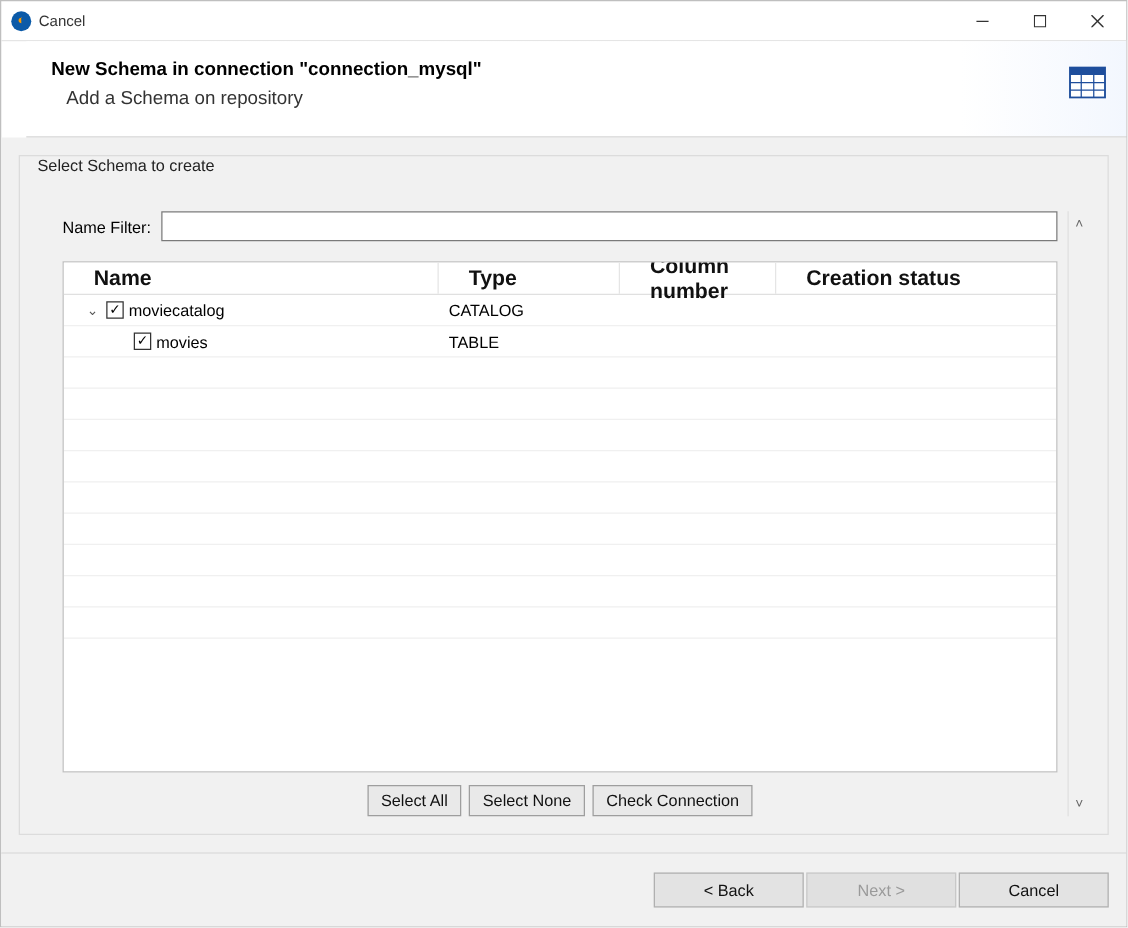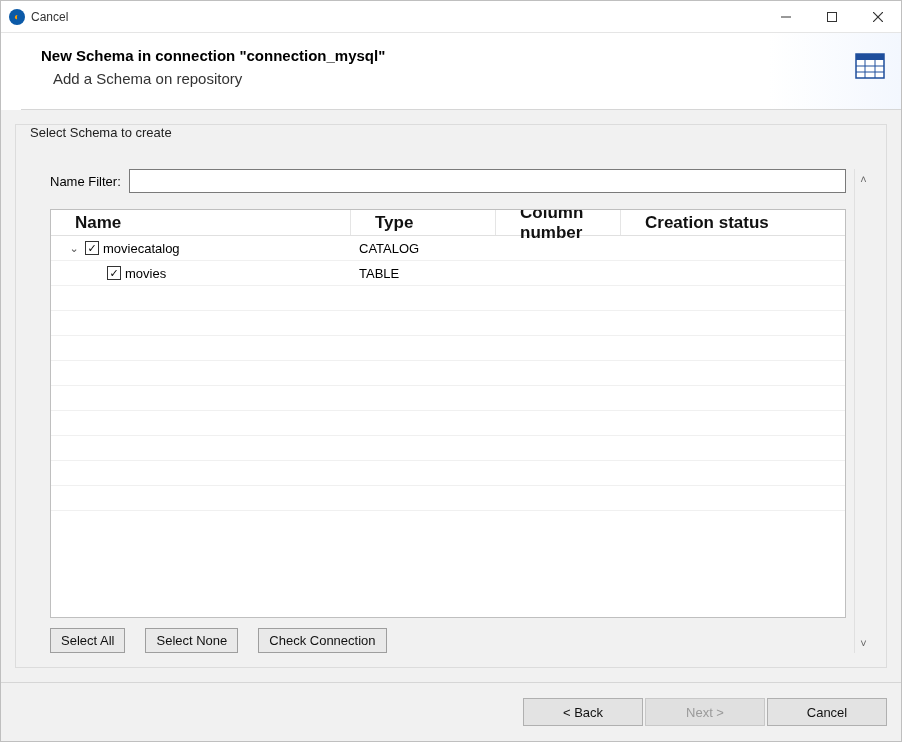--- a/index.html
+++ b/index.html
@@ -157,22 +157,22 @@
   .chev{
     display:inline-flex;width:14px;justify-content:center;font-size:11px;color:#555;cursor:pointer;
   }
   .checkbox{
     width:14px;height:14px;border:1px solid #333;display:inline-flex;align-items:center;justify-content:center;font-size:11px;background:#fff;
   }
   .checkbox.checked::after{content:"✓";line-height:1;color:#000;font-size:11px;}
   .indent{display:inline-block;}
   .btn-row{
     display:flex;
-    gap:20px;
-    justify-content:flex-start;
+    gap:6px;
+    justify-content:center;
     margin-top:10px;
   }
   .btn{
     border:1px solid #9e9e9e;
     background:#e9e9e9;
     padding:4px 10px;
     font-size:13px;
     color:#111;
     cursor:pointer;
   }

